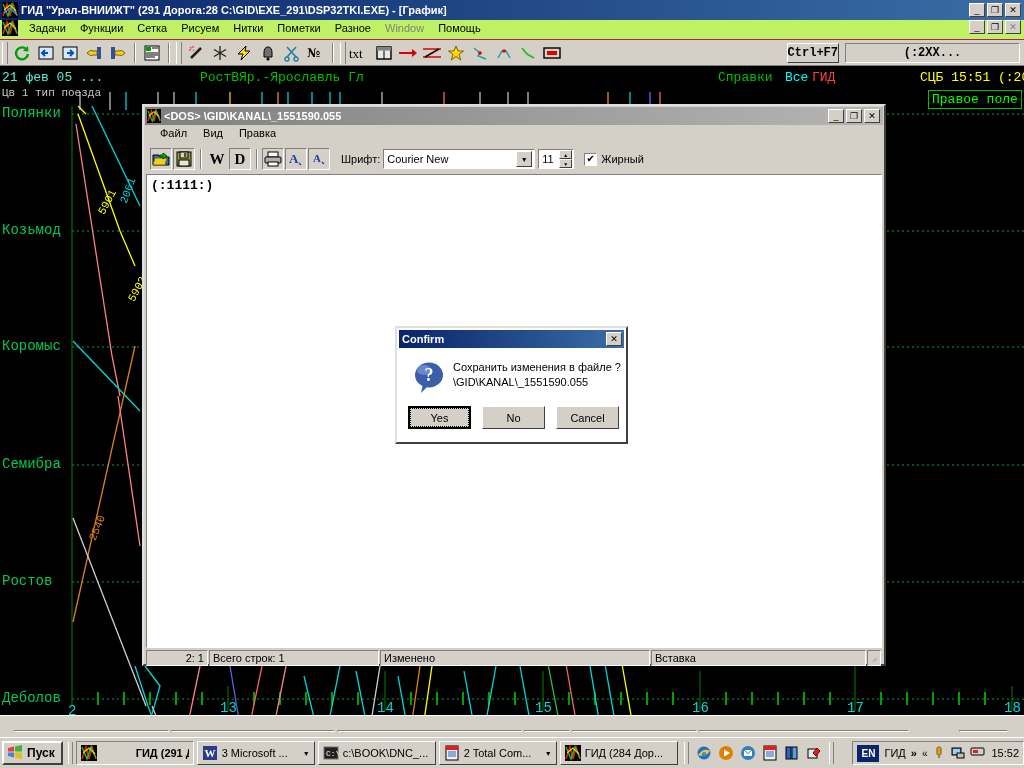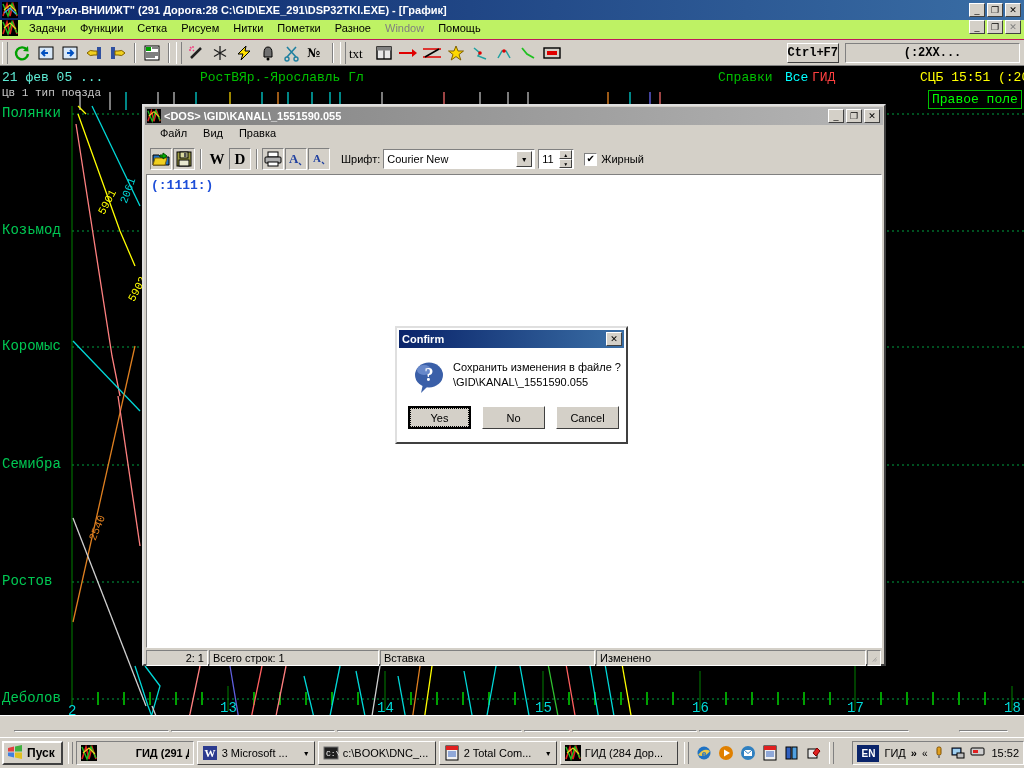--- a/index.html
+++ b/index.html
@@ -207,21 +207,21 @@
 
   #dos-editor {
     position:absolute; left:2px; top:68px; width:736px; height:474px;
     background:#fff;
     border-top:1px solid #808080; border-left:1px solid #808080;
     border-right:1px solid #fff; border-bottom:1px solid #fff;
     overflow:hidden;
   }
   #dos-editor .editor-text {
     font-family:"Liberation Mono", monospace; font-size:13px; font-weight:bold;
-    color:#1d4ed8; padding: 3px 4px; white-space:pre;
+    color:#000000; padding: 3px 4px; white-space:pre;
   }
   #dos-statusbar {
     position:absolute; left:2px; top:544px; width:736px; height:16px;
     display:flex; align-items:stretch;
   }
   .sb-cell {
     background:#d4d0c8; margin-right:1px;
     border-top:1px solid #808080; border-left:1px solid #808080;
     border-right:1px solid #fff; border-bottom:1px solid #fff;
     font-size:11px; color:#000; padding:0 3px; display:flex; align-items:center;
@@ -745,22 +745,22 @@
       </span>
     </div>
 
     <div id="dos-editor">
       <div class="editor-text">(:1111:)</div>
     </div>
 
     <div id="dos-statusbar">
       <span class="sb-cell" style="width:62px;justify-content:flex-end;">2: 1</span>
       <span class="sb-cell" style="width:170px;">Всего строк:   1</span>
+      <span class="sb-cell" style="flex:1 1 auto;">Изменено</span>
       <span class="sb-cell" style="width:215px;">Вставка</span>
-      <span class="sb-cell" style="flex:1 1 auto;">Изменено</span>
       <span class="sb-cell sb-grip">
         <svg width="12" height="12" viewBox="0 0 12 12">
             <g stroke="#808080">
               <path d="M11 3 L3 11M11 6 L6 11M11 9 L9 11"></path>
             </g>
           </svg>
       </span>
     </div>
   </div>
 

